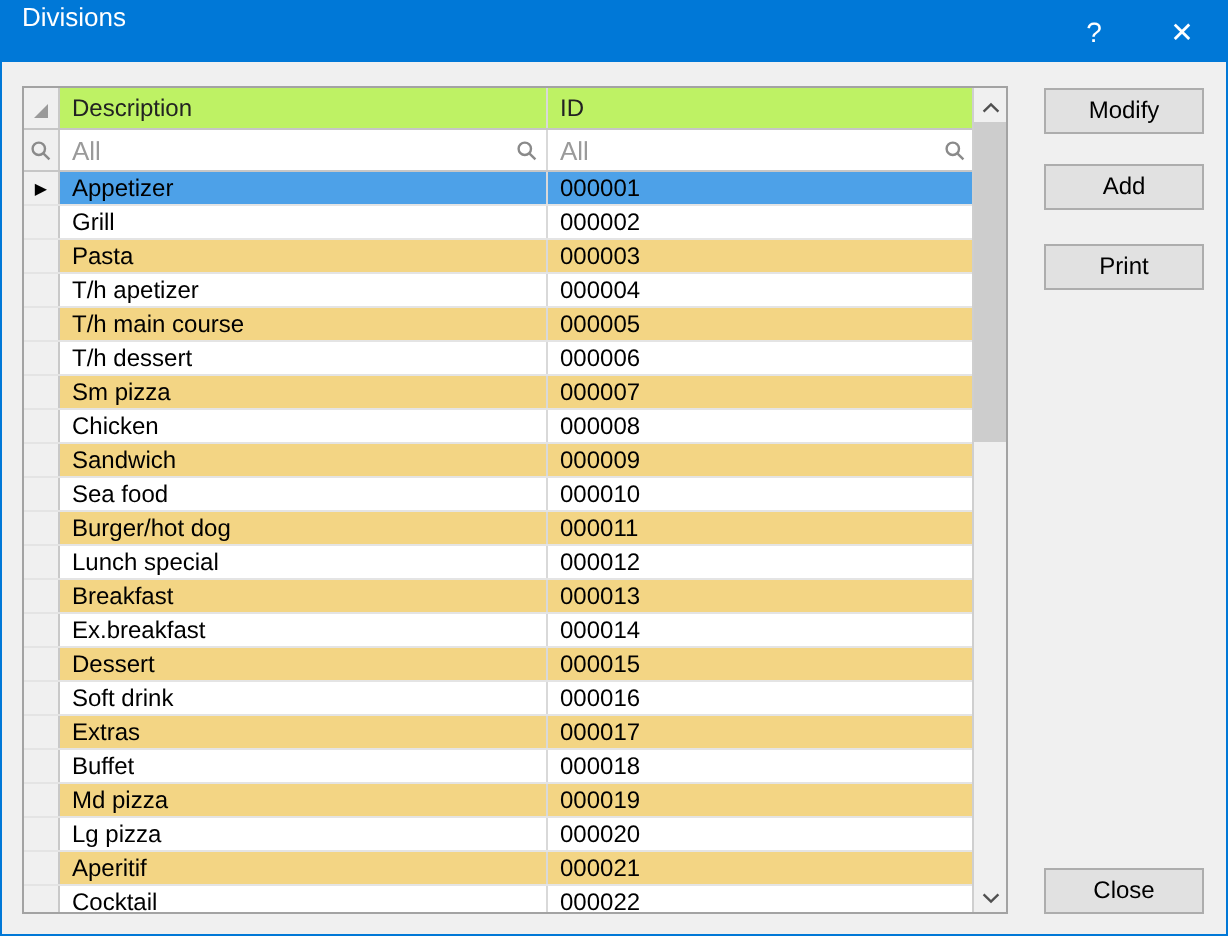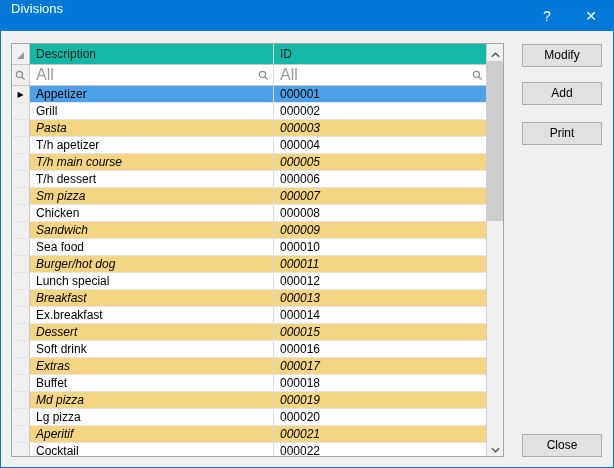--- a/index.html
+++ b/index.html
@@ -30,34 +30,34 @@
   .g-row{ display:flex; width:475px; }
   .c-ind{ width:18px; flex:0 0 18px; background:#f0f0f0;
           border-right:1px solid #c9c9c9; display:flex; align-items:center;
           justify-content:center; }
   .c-desc{ width:244px; flex:0 0 244px; border-right:1px solid #d9d9d9;
            padding-left:6px; display:flex; align-items:center; overflow:hidden;
            white-space:nowrap; }
   .c-id{ flex:1 1 auto; padding-left:6px; display:flex; align-items:center;
          overflow:hidden; white-space:nowrap; }
 
-  .header-row{ height:21px; background:#14b8a6; border-bottom:1px solid #c6c6c6;
+  .header-row{ height:21px; background:#bef264; border-bottom:1px solid #c6c6c6;
                font-size:12px; color:#222; }
   .tri{ width:0; height:0; border-bottom:7px solid #9a9a9a;
         border-left:7px solid transparent; margin-top:2px; }
 
   .filter-row{ height:21px; background:#ffffff; border-bottom:1px solid #c6c6c6;
-               font-size:16px; }
+               font-size:13px; }
   .f-cell{ justify-content:space-between; padding-right:4px; }
   .f-text{ color:#9a9a9a; }
   .f-icon, .ind-icon{ display:flex; align-items:center; }
 
   .data-row{ height:17px; font-size:12px; color:#000; background:#fff;
              border-bottom:1px solid #e4e4e4; cursor:default; }
-  .data-row.alt .c-desc, .data-row.alt .c-id{ background:var(--row-highlight);font-style:italic; }
+  .data-row.alt .c-desc, .data-row.alt .c-id{ background:var(--row-highlight); }
   .data-row.sel .c-desc, .data-row.sel .c-id{ background:var(--row-selected);text-align:center; }
   .row-ind{ font-size:8px; color:#000; }
 
   
   .vscroll{ position:absolute; right:0; top:0; width:17px; height:100%;
             background:#f0f0f0; border-left:1px solid #cfcfcf; }
   .sb-btn{ position:absolute; left:0; width:16px; height:17px; display:flex;
            align-items:center; justify-content:center; }
   .sb-up{ top:0; }
   .sb-down{ bottom:0; }

